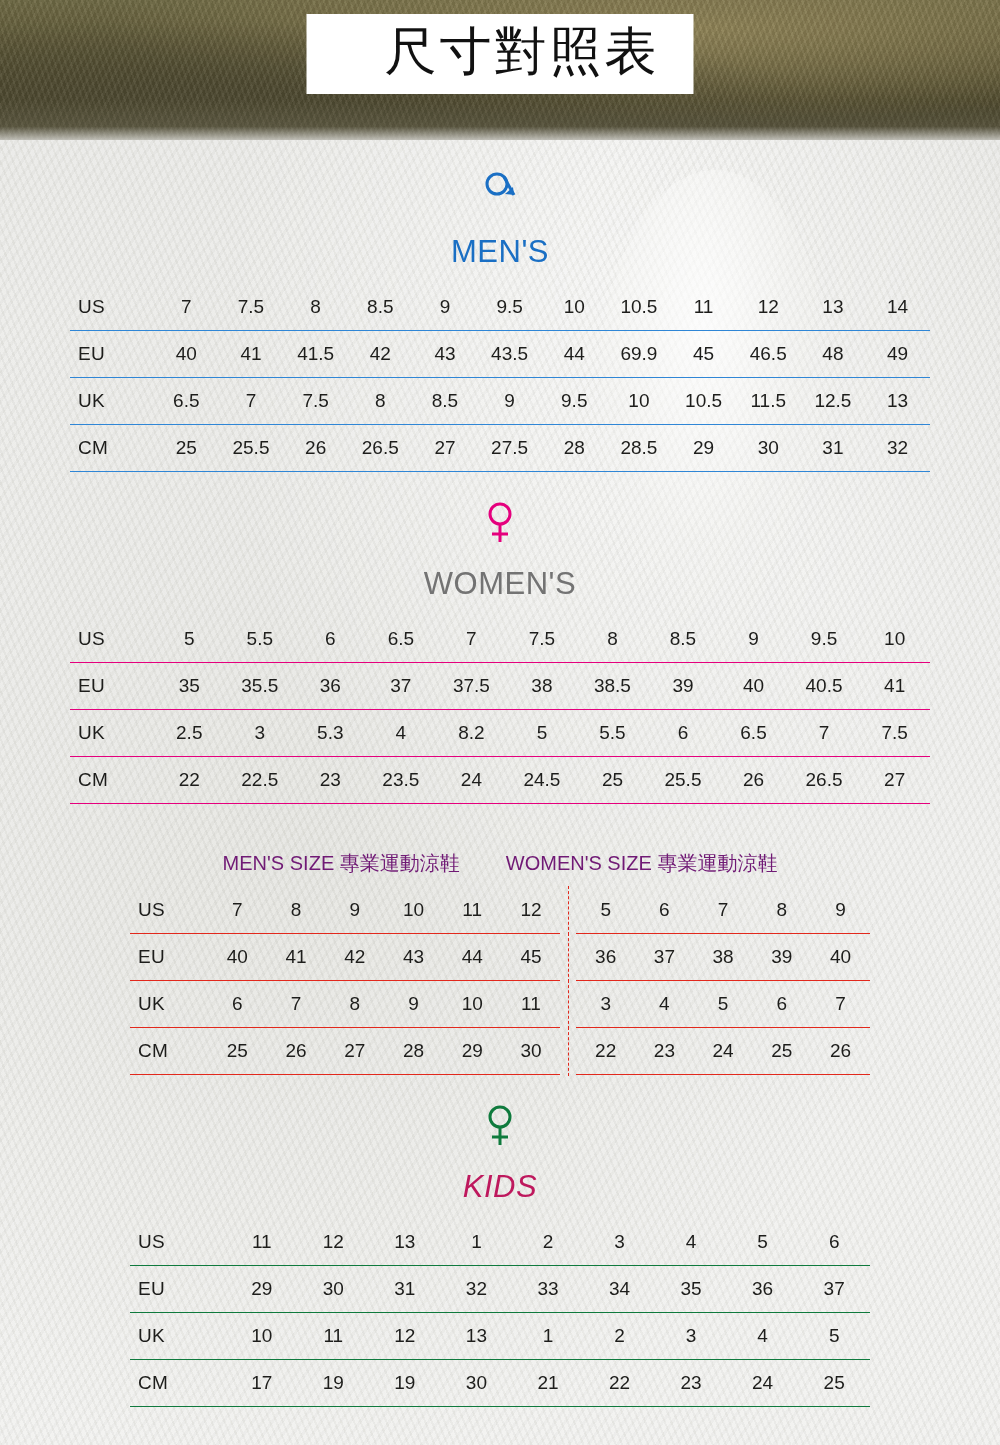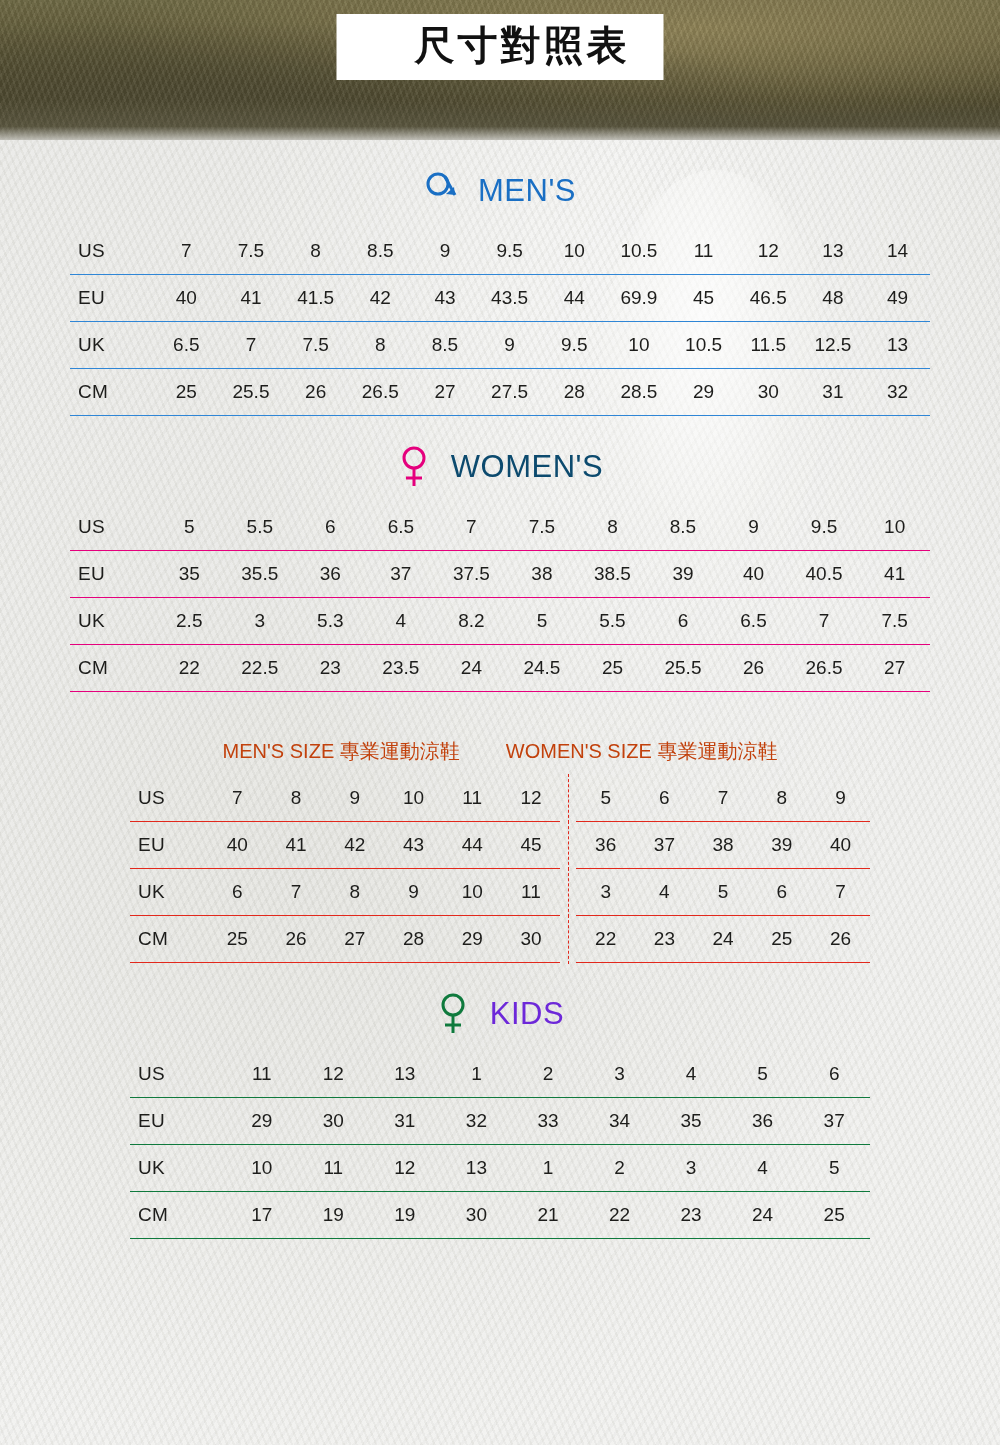--- a/index.html
+++ b/index.html
@@ -42,22 +42,22 @@
     position: absolute;
     left: 50%;
     top: 14px;
     transform: translateX(-50%);
     background: #ffffff;
     padding: 8px 34px 12px 34px;
     z-index: 3;
   }
   .banner-title-box span {
     font-family: "DejaVu Sans", sans-serif;
-    font-size: 40px;
-    font-weight: bold;
+    font-size: 52px;
+    font-weight: normal;
     letter-spacing: 3px;
     color: #111;
     line-height: 1.15;
     margin-left: 44px;
   }
 
   
   .bg-photo {
     position: absolute;
     left: 0;
@@ -93,29 +93,30 @@
     padding: 0 0 12px 0;
   }
 
   
   .sec-head {
     display: flex;
     align-items: center;
     justify-content: center;
     gap: 20px;
     margin: 28px 0 14px 0;
+    flex-direction: column;
   }
   .sec-head .glyph { width: 34px; height: 46px; display: block; }
   .sec-head .label {
     font-size: 31px;
     letter-spacing: 0.5px;
   }
   .men .label   { color: #1a6fc4; }
-  .women .label { color: #0c4a6e; }
-  .kids .label  { color: #6d28d9; }
+  .women .label { color: #737373; }
+  .kids .label  { color: #be185d; font-style: italic; }
 
   
   table.size {
     border-collapse: collapse;
     margin: 8px auto;
     table-layout: fixed;
   }
   table.size td {
     text-align: center;
     vertical-align: middle;
@@ -151,21 +152,21 @@
 
   
   .sandal-heads {
     display: flex;
     justify-content: center;
     gap: 46px;
     margin: 46px 0 10px 0;
   }
   .sandal-heads div {
     font-size: 20px;
-    color: #c2410c;
+    color: #701a75;
     white-space: nowrap;
   }
   .tbl-sandal { width: 740px; }
   .tbl-sandal td {
     border-top: 1.4px solid #e2281c;
     border-bottom: 1.4px solid #e2281c;
     font-size: 19px;
     padding: 11px 0;
   }
   .tbl-sandal tr:first-child td { border-top: none; }

